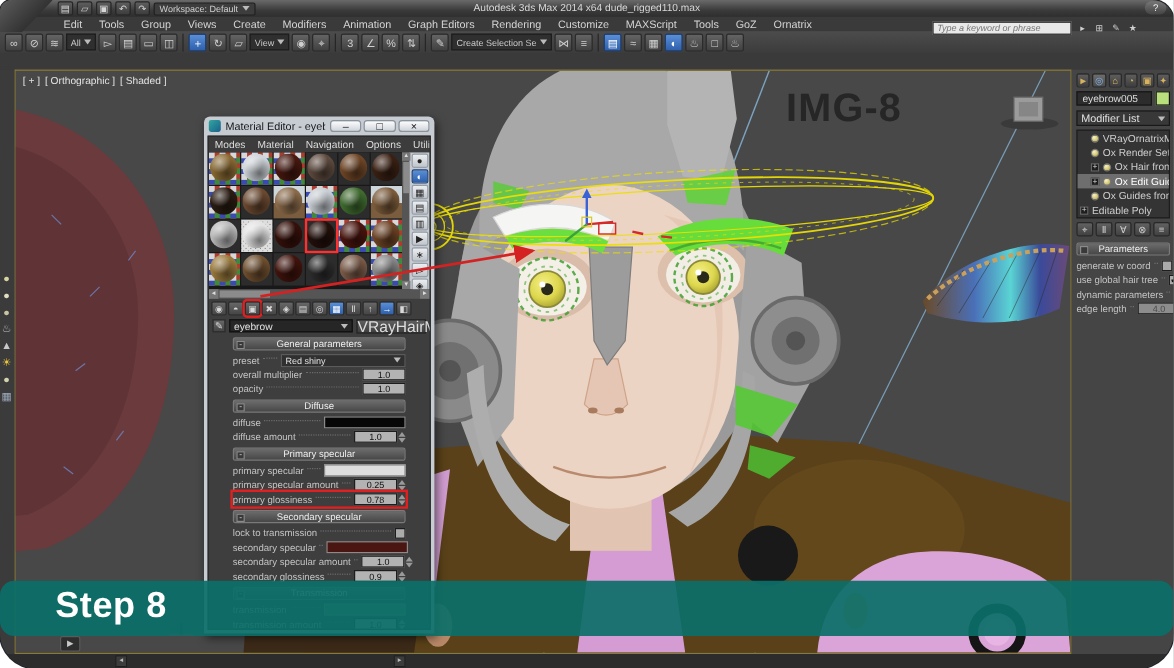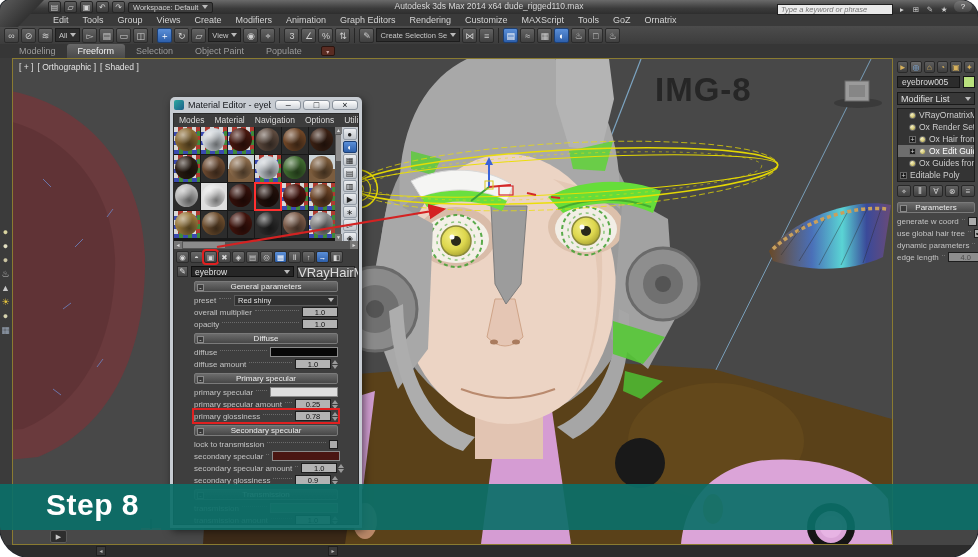--- a/index.html
+++ b/index.html
@@ -12,21 +12,21 @@
   .maxlogo{position:absolute;left:0;top:0;width:44px;height:27px;z-index:40;
            clip-path:polygon(0 0,44px 0,18px 27px,0 27px);
            background:linear-gradient(135deg,#5c5c5c,#191919);}
   .qat{position:absolute;left:48px;top:1px;display:flex;gap:3px;align-items:center;}
   .qat .ico{width:13px;height:12px;font-size:8px;line-height:12px;text-align:center;color:#d6d6d6;
             background:linear-gradient(#5e5e5e,#3c3c3c);border:1px solid #262626;border-radius:2px;}
   .wsfield{height:11px;background:#3d3d3d;border:1px solid #202020;color:#cfcfcf;font-size:7.5px;
            line-height:9px;padding:0 4px;display:flex;align-items:center;gap:4px;border-radius:2px;}
   .caret{width:0;height:0;border-left:3px solid transparent;border-right:3px solid transparent;border-top:4px solid #bbb;}
   .apptitle{position:absolute;left:50%;transform:translateX(-50%);top:1px;font-size:8.5px;color:#d8d8d8;white-space:nowrap;}
-  .searchwrap{position:absolute;right:28px;top:4px;display:flex;align-items:center;gap:3px;}
+  .searchwrap{position:absolute;right:28px;top:18px;display:flex;align-items:center;gap:3px;}
   .search{width:116px;height:11px;font-size:7.5px;font-style:italic;color:#777;background:#e9e9e9;
           border:1px solid #1f1f1f;padding:0 3px;}
   .s-ico{width:12px;height:11px;font-size:7.5px;line-height:11px;text-align:center;color:#d0d0d0;}
   .helpbtn{position:absolute;right:6px;top:1px;width:18px;height:11px;border-radius:6px;
            background:linear-gradient(#777,#444);color:#eee;font-size:8px;line-height:11px;text-align:center;}
   
   .menubar{position:absolute;left:46px;top:14px;width:930px;height:12px;display:flex;z-index:11;}
   .menubar span{font-size:9px;color:#d4d4d4;padding:0 7px;line-height:12px;white-space:nowrap;}
   
   .toolbar{position:absolute;left:0;top:26px;width:978px;height:18px;background:linear-gradient(#4c4c4c,#3c3c3c);
@@ -145,21 +145,21 @@
   
   .timeline{position:absolute;left:0;top:545px;width:978px;height:12px;background:#2c2c2c;z-index:6;}
   .tl-track{position:absolute;left:108px;top:1px;width:218px;height:10px;background:#4f4f4f;border:1px solid #1f1f1f;
             color:#d8d8d8;font-size:8px;line-height:9px;text-align:center;}
   .tl-a{position:absolute;top:1px;width:10px;height:10px;background:#3c3c3c;border:1px solid #1f1f1f;
         color:#bbb;font-size:6px;line-height:9px;text-align:center;}
   .playbtn{position:absolute;left:50px;top:530px;width:17px;height:13px;background:#2e2e2e;border:1px solid #5a5a5a;
            border-radius:2px;color:#c8c8c8;font-size:7px;line-height:12px;text-align:center;z-index:7;}
   
   .annot{position:absolute;left:0;top:0;z-index:25;pointer-events:none;}
-  .band{position:absolute;left:0;top:484px;width:978px;height:46px;background:rgba(11,111,104,0.92);z-index:30;}
+  .band{position:absolute;left:0;top:484px;width:978px;height:46px;background:rgba(11,111,104,0.92);z-index:30;border-radius:12px;}
   .band .steplabel{position:absolute;left:46px;top:4px;font-size:30px;font-weight:700;color:#ffffff;letter-spacing:.5px;}
 </style>
 </head>
 <body>
 
 <div class="frame">
 
   <div class="titlebar">
     <div class="qat" id="qat">
         <div class="ico">▤</div>
@@ -241,30 +241,20 @@
       <div class="tb-sep"></div>
       <div class="tb-ico active">▤</div>
       <div class="tb-ico">≈</div>
       <div class="tb-ico">▦</div>
       <div class="tb-ico active">◐</div>
       <div class="tb-ico">♨</div>
       <div class="tb-ico">□</div>
       <div class="tb-ico">♨</div>
     </div>
 
-  <div class="ribbon" id="ribbon">
-      <div class="rtab">Modeling</div>
-      <div class="rtab active">Freeform</div>
-      <div class="rtab">Selection</div>
-      <div class="rtab">Object Paint</div>
-      <div class="rtab">Populate</div>
-      <div class="rib-cfg">
-        <span style="font-size: 6px; color: rgb(204, 170, 170);">▾</span>
-      </div>
-    </div>
 
   <div class="gutter">
     <div class="gutterstack" id="gutterstack">
         <div class="gi" style="color: rgb(217, 212, 160);">●</div>
         <div class="gi" style="color: rgb(226, 223, 194);">●</div>
         <div class="gi" style="color: rgb(202, 196, 162);">●</div>
         <div class="gi" style="color: rgb(191, 191, 191);">♨</div>
         <div class="gi" style="color: rgb(200, 200, 200);">▲</div>
         <div class="gi" style="color: rgb(233, 198, 61);">☀</div>
         <div class="gi" style="color: rgb(214, 210, 174);">●</div>

